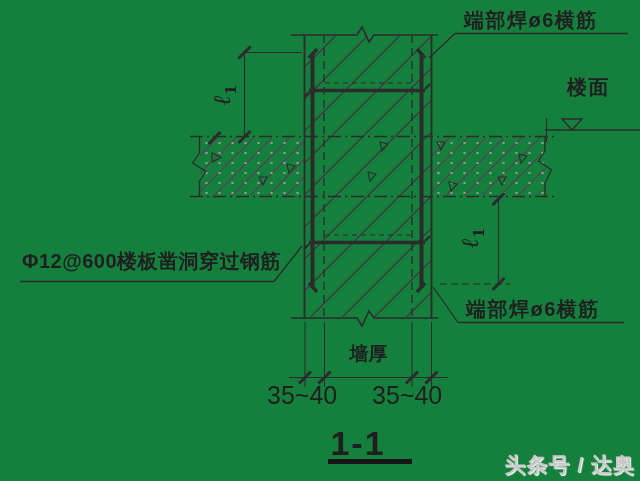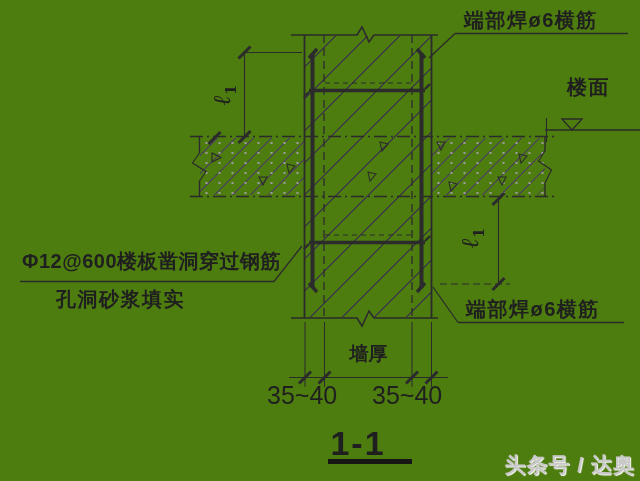--- a/index.html
+++ b/index.html
@@ -1,17 +1,17 @@
 <!DOCTYPE html>
 <html><head>
 <meta charset="utf-8">
 <style>
   html,body{margin:0;padding:0;background:#ffffff;}
   .stage{
-    position:relative;width:640px;height:481px;background:#4d7c0f;overflow:hidden;
+    position:relative;width:640px;height:481px;background:#15803d;overflow:hidden;
     font-family:"Liberation Sans","DejaVu Sans",sans-serif;color:#222;
   }
   .overlay{position:absolute;left:0;top:0;width:640px;height:481px;}
   
   .hatch-wall{
     position:absolute;left:305px;top:36px;width:126px;height:281px;
     background:repeating-linear-gradient(135deg,
       rgba(0,0,0,0) 0px, rgba(0,0,0,0) 21px, #3d3d3d 21px, #3d3d3d 22.6px);
   }
   
@@ -151,21 +151,20 @@
       <path d="M519 154 L527 156 L521 163 Z"></path>
     </g>
   </svg>
 
   <div class="lbl callout" style="left:464px;top:9px;">端部焊ø6横筋</div>
 
   <div class="lbl callout" style="left:466px;top:298px;">端部焊ø6横筋</div>
 
   <div class="lbl callout" style="left:22px;top:250px;letter-spacing:0.5px;">Φ12@600楼板凿洞穿过钢筋</div>
 
-  <div class="lbl callout" style="left:56px;top:288px;">孔洞砂浆填实</div>
 
   <div class="lbl callout" style="left:567px;top:76px;">楼面</div>
 
   <div class="lbl dim-num" style="left:340px;top:344px;width:57px;font-size:19px;font-weight:600;">墙厚</div>
 
   <div class="lbl dim-num" style="left:267px;top:382px;width:70px;">35~40</div>
 
   <div class="lbl dim-num" style="left:372px;top:382px;width:70px;">35~40</div>
 
   <div class="lbl l1" style="left:202px;top:82px;"><span>ℓ</span><sub>1</sub></div>

